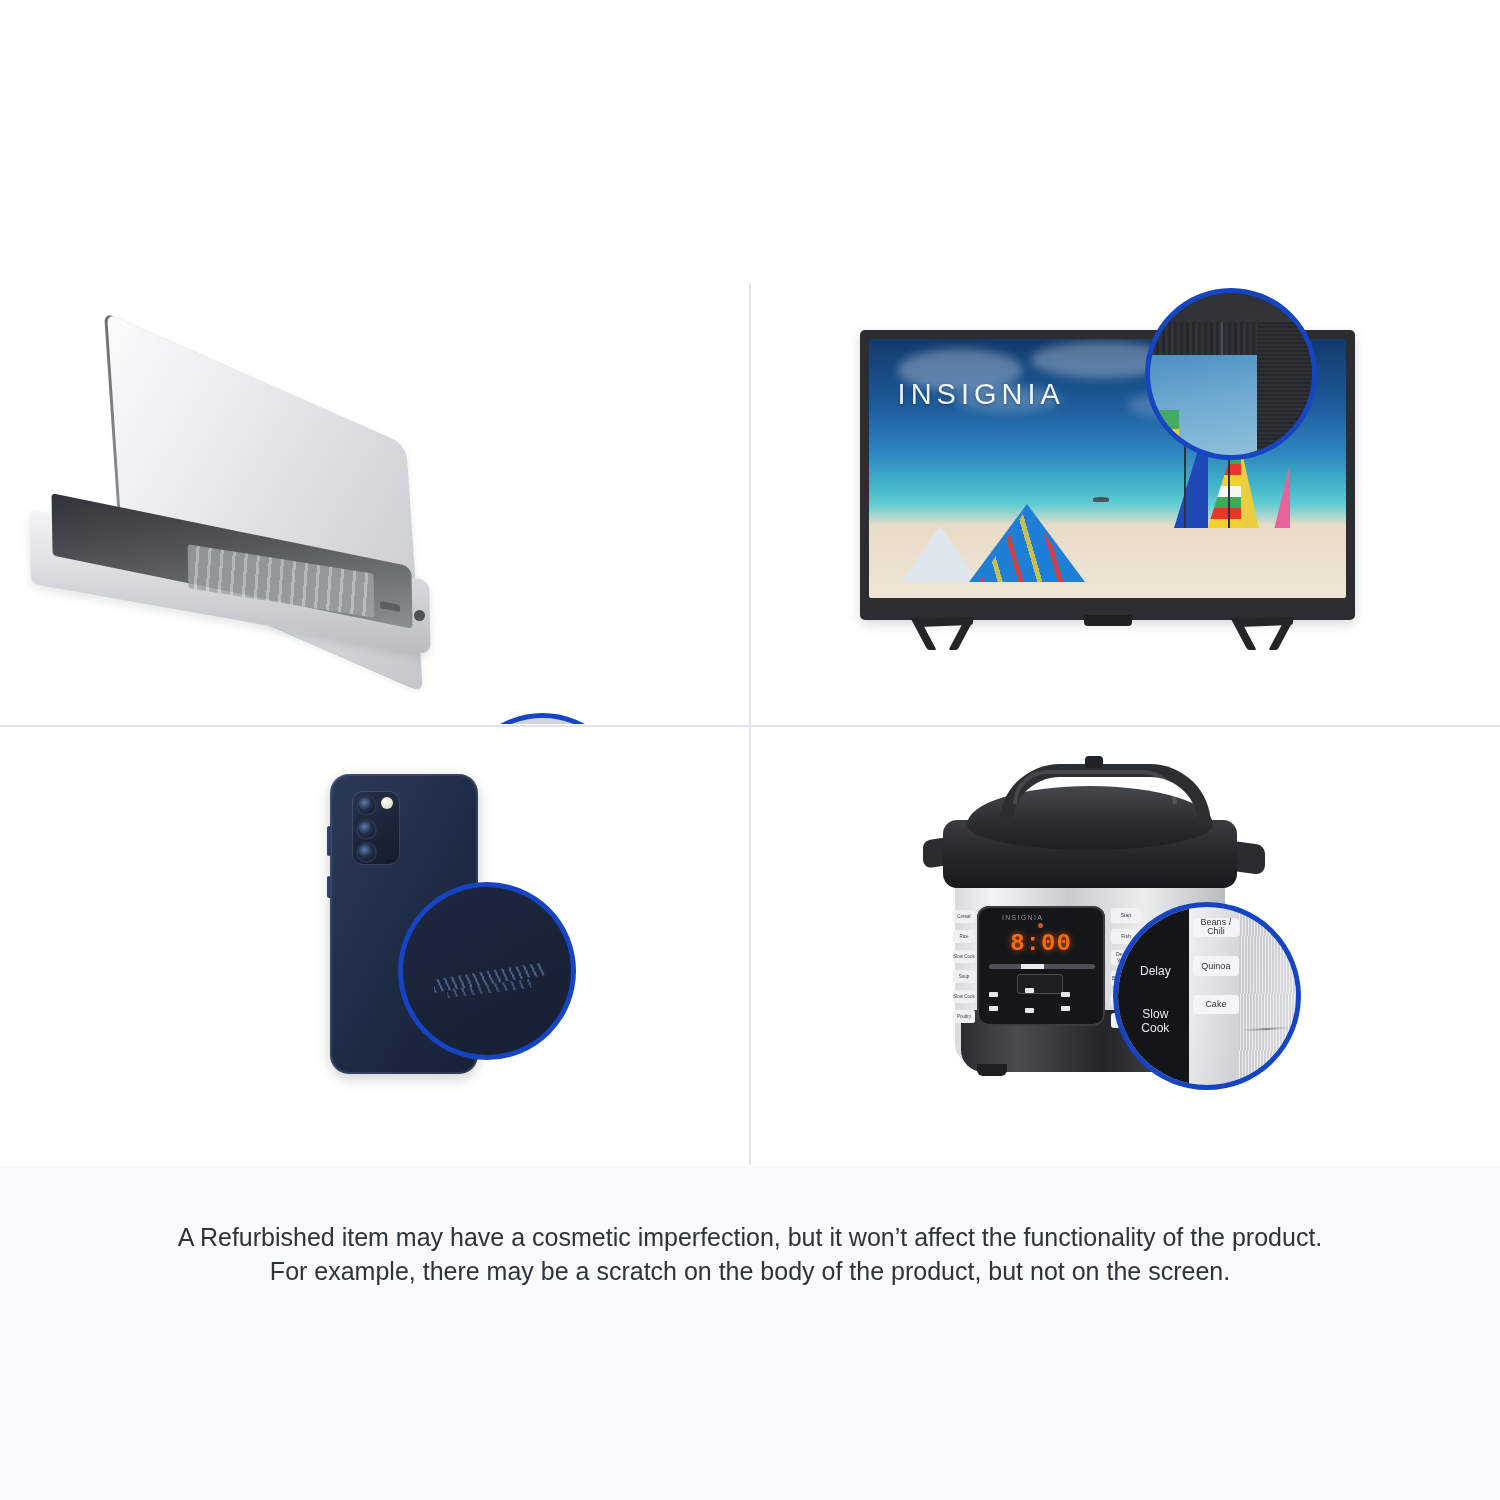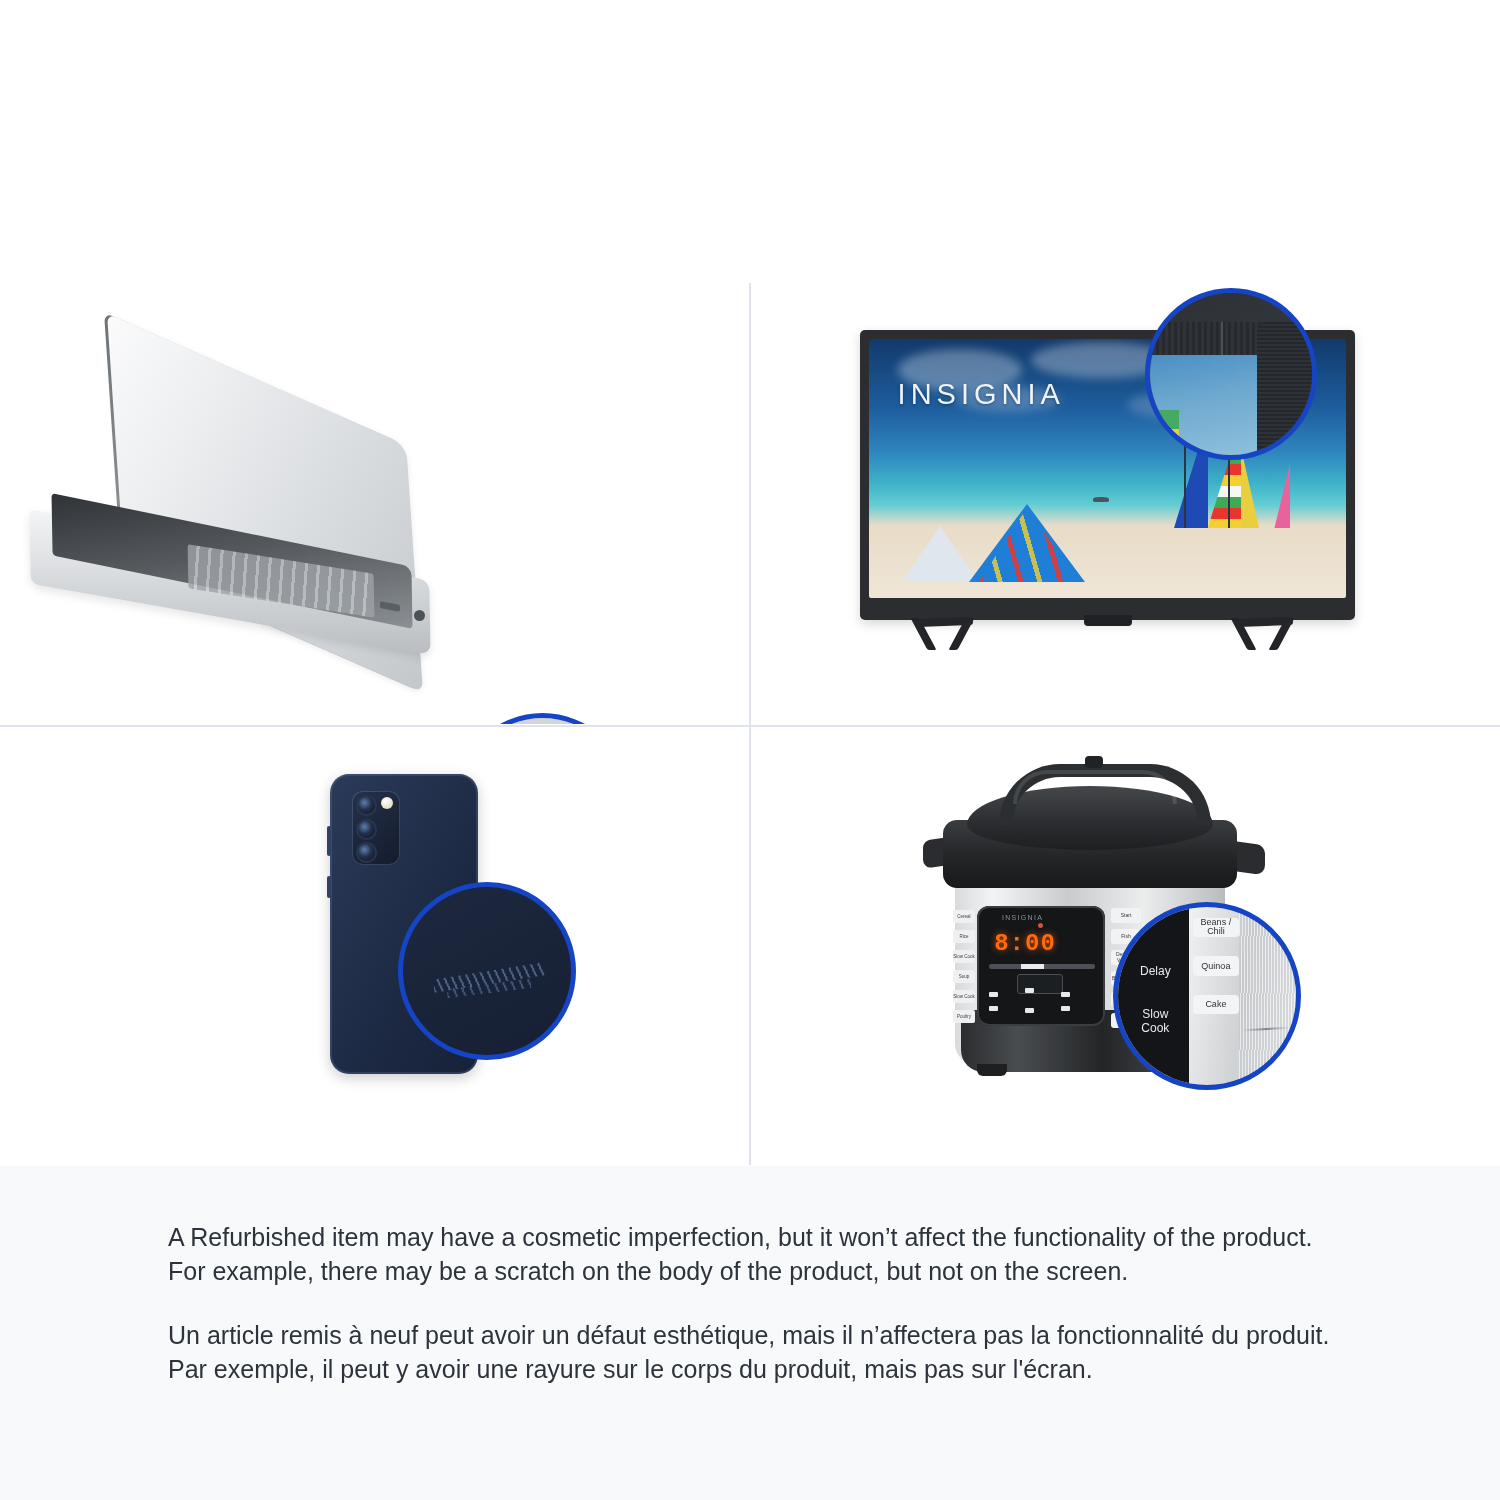--- a/index.html
+++ b/index.html
@@ -310,21 +310,21 @@
   }
   .panel{
     position:absolute;left:222px;top:172px;width:128px;height:120px;
     background:#141618;border-radius:12px;
     box-shadow:inset 0 0 0 2px #3a3d41;
   }
   .panel-brand{
     position:absolute;left:247px;top:180px;font-size:7px;letter-spacing:1.3px;color:#8d939a;
   }
   .lcd{
-    position:absolute;left:240px;top:196px;width:60px;height:26px;
+    position:absolute;left:256px;top:196px;width:60px;height:26px;
     display:flex;align-items:center;justify-content:center;
     font-family:"Liberation Mono","DejaVu Sans Mono",monospace;
     font-size:24px;font-weight:700;color:#ff6a10;
     text-shadow:0 0 7px rgba(255,106,16,.75);letter-spacing:1px;
   }
   .lcd-dot{
     position:absolute;left:283px;top:189px;width:5px;height:5px;border-radius:50%;
     background:#c9563a;
   }
   .slider{
@@ -382,21 +382,21 @@
     transform:rotate(-3deg);
   }
 
   
   .footer{
     position:absolute;left:0;top:1166px;width:1500px;height:334px;
     background:#f7f9fb;
     box-sizing:border-box;padding:54px 168px 0 168px;
   }
   .para{
-    font-size:25px;line-height:34px;color:#2d333b;font-weight:400;
+    text-align:center;font-size:25px;line-height:34px;color:#2d333b;font-weight:400;
   }
   .para.fr{margin-top:30px;}
 </style>
 </head>
 <body>
 
 <div class="page">
 
   <div class="header">
   </div>
@@ -539,16 +539,15 @@
           <div class="mag-ck-steel"></div>
           <div class="scratch-c"></div>
         </div>
       </div>
     </div>
 
   </div>
 
   <div class="footer">
     <div class="para">A Refurbished item may have a cosmetic imperfection, but it won’t affect the functionality of the product. For example, there may be a scratch on the body of the product, but not on the screen.</div>
-    <div class="para fr">Un article remis à neuf peut avoir un défaut esthétique, mais il n’affectera pas la fonctionnalité du produit. Par exemple, il peut y avoir une rayure sur le corps du produit, mais pas sur l'écran.</div>
   </div>
 
 </div>
 
 </body></html>

